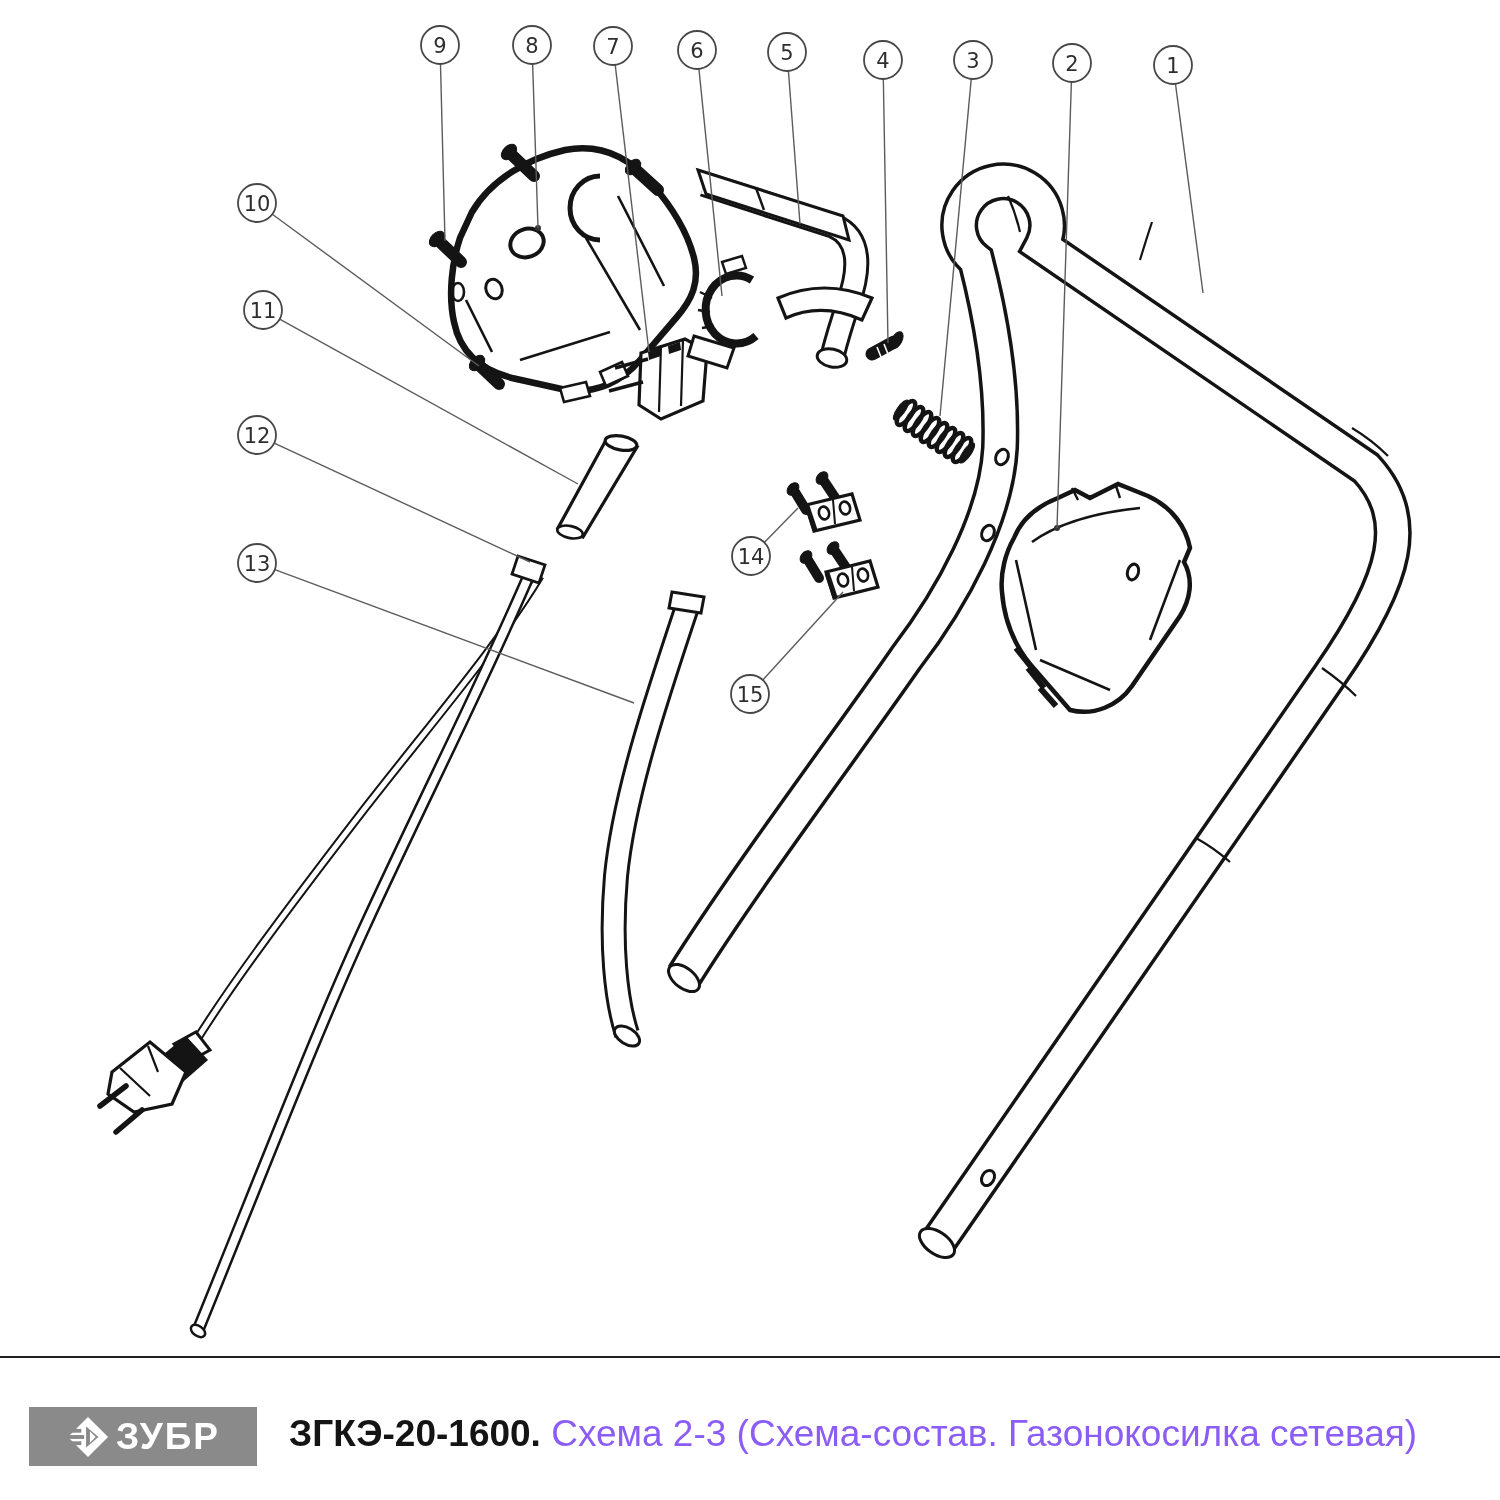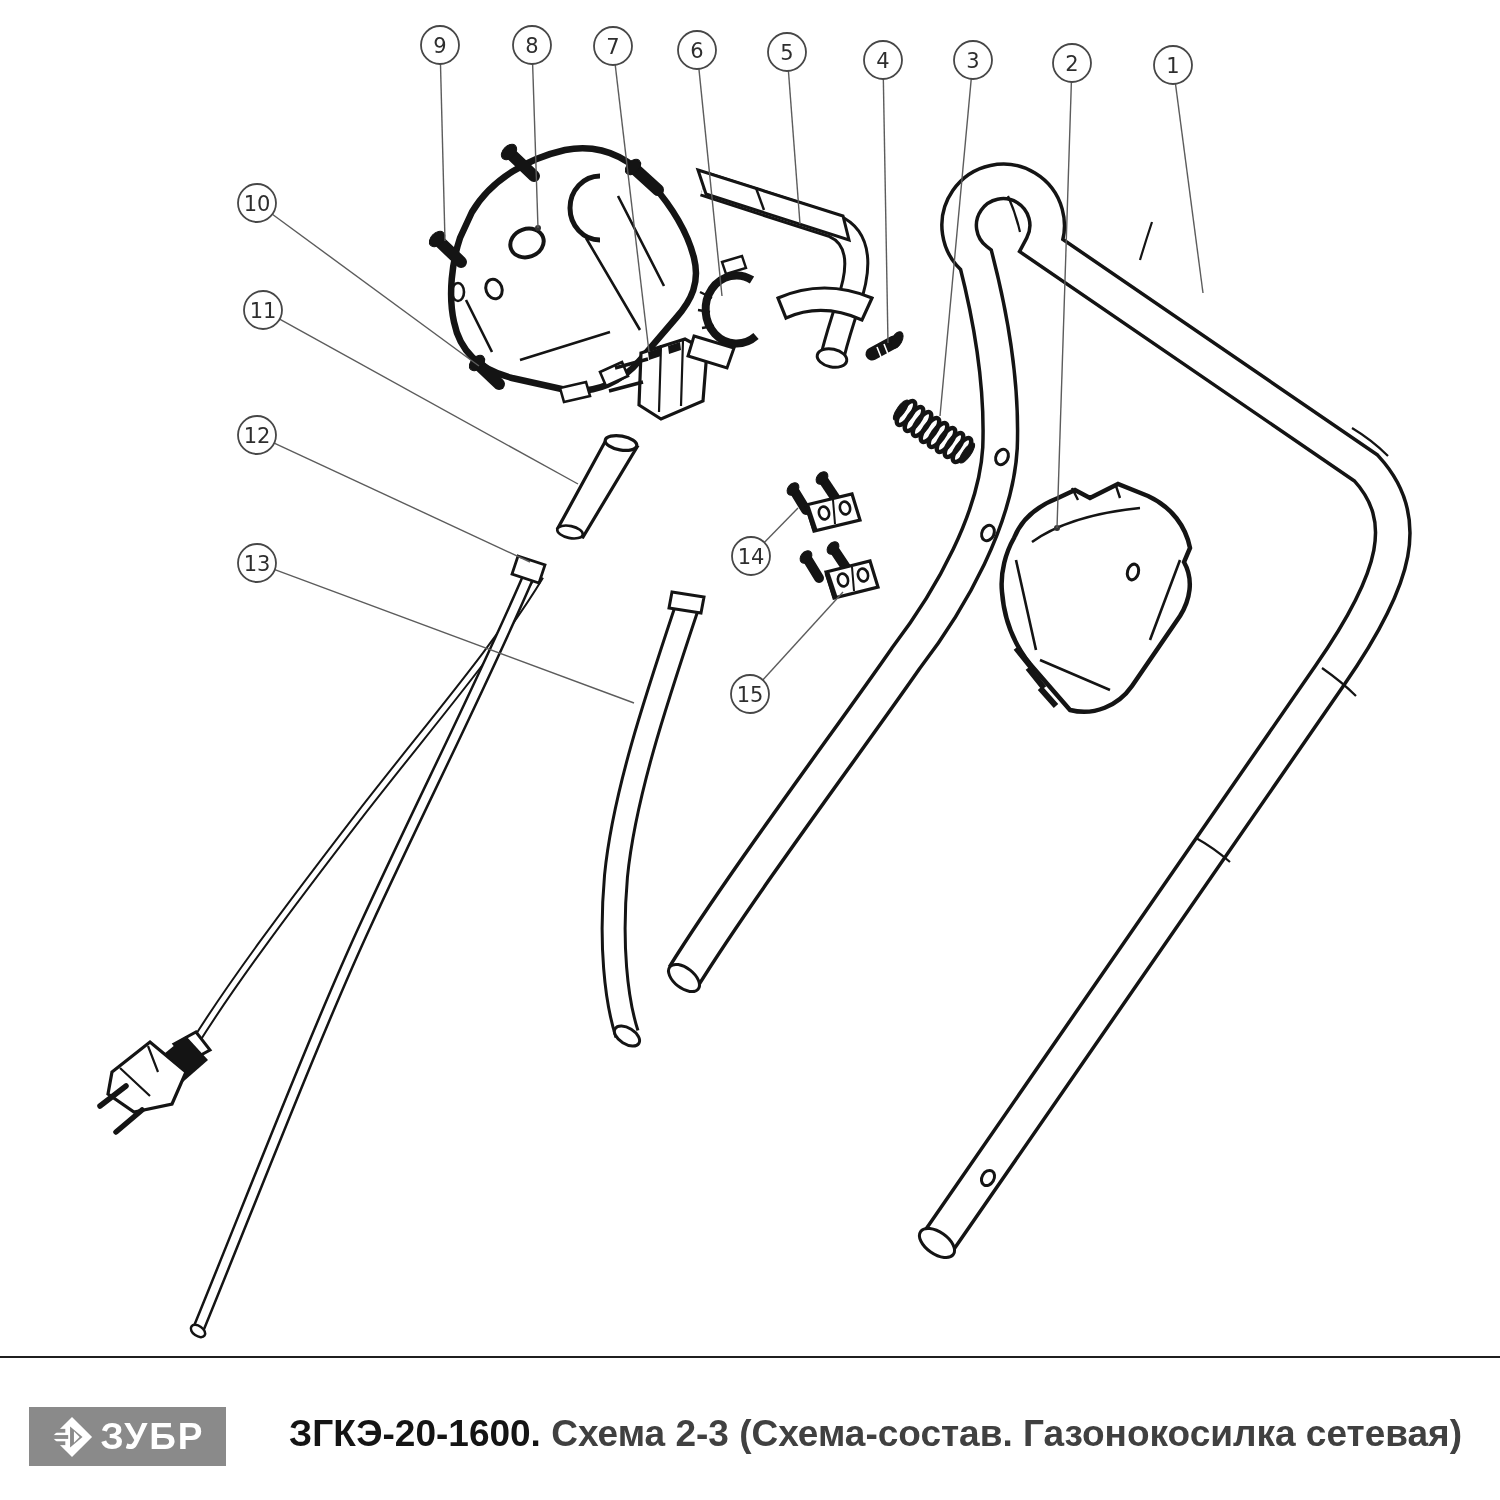--- a/index.html
+++ b/index.html
@@ -1,25 +1,25 @@
 <!DOCTYPE html>
 <html><head>
 <meta charset="utf-8">
 <style>
   html,body{margin:0;padding:0;background:#fff;}
   .canvas{position:relative;width:1500px;height:1500px;background:#fff;overflow:hidden;
           font-family:"Liberation Sans","DejaVu Sans",sans-serif;}
   .artboard{position:absolute;left:0;top:0;}
   .divider{position:absolute;left:0;top:1356px;width:1500px;height:2px;background:#1f1f1f;}
-  .logo{position:absolute;left:29px;top:1407px;width:197px;height:59px;background:#8a8a8a;
+  .logo{position:absolute;left:29px;top:1407px;width:228px;height:59px;background:#8a8a8a;
         display:flex;align-items:center;justify-content:center;gap:6px;}
   .logo-text{color:#fff;font-weight:800;font-size:37px;letter-spacing:2px;line-height:1;}
   .title{position:absolute;left:289px;top:1412px;font-size:37px;white-space:nowrap;line-height:1.2;}
   .title .b{font-weight:700;color:#141414;}
-  .title .r{font-weight:700;color:#404040;}
+  .title .r{font-weight:400;color:#8b5cf6;}
   svg text.callout-num{font-family:"DejaVu Sans","Liberation Sans",sans-serif;font-weight:400;}
 </style>
 </head>
 <body>
 
 <div class="canvas">
 
   <svg class="artboard" width="1500" height="1500" viewBox="0 0 1500 1500">
 
     <g fill="none" stroke="#141414">

